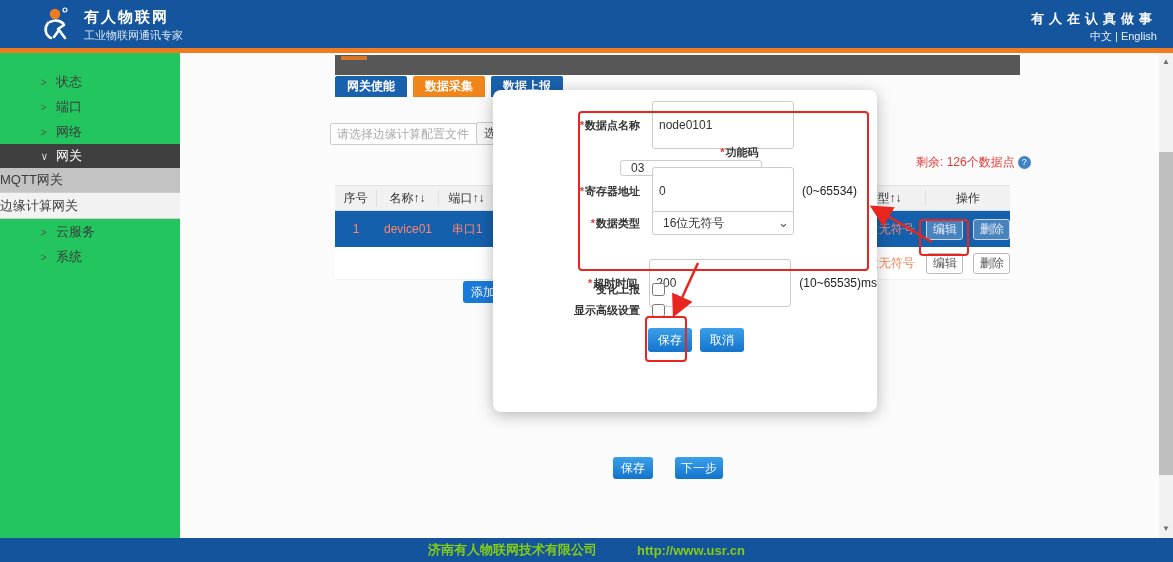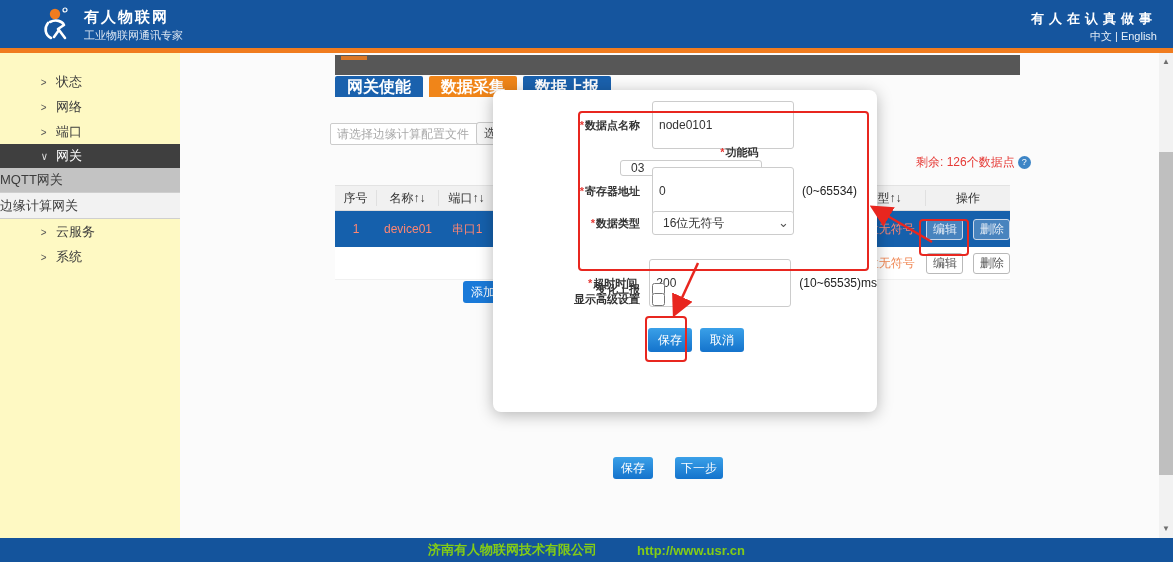--- a/index.html
+++ b/index.html
@@ -9,36 +9,36 @@
   
   .hdr{position:absolute;left:0;top:0;width:1173px;height:48px;background:#15559e;}
   .hdr-logo{position:absolute;left:38px;top:6px;width:38px;height:38px;}
   .hdr-brand{position:absolute;left:84px;top:8px;color:#fff;font-size:15px;font-weight:bold;letter-spacing:2px;font-family:Liberation Serif, serif;}
   .hdr-tag{position:absolute;left:84px;top:28px;color:#dbe6f2;font-size:11px;}
   .hdr-slogan{position:absolute;right:16px;top:10px;color:#fff;font-size:13px;font-weight:bold;letter-spacing:5px;}
   .hdr-lang{position:absolute;right:16px;top:29px;color:#e8f0f8;font-size:11px;cursor:pointer;}
   .orange-bar{position:absolute;left:0;top:48px;width:1173px;height:5px;background:#f07c1f;}
 
   
-  .sidebar{position:absolute;left:0;top:53px;width:204px;height:485px;background:#fef9c3;}
+  .sidebar{position:absolute;left:0;top:53px;width:204px;height:485px;background:#22c55e;}
   .sb-spacer{height:16px;}
   .sb-item{height:25px;line-height:25px;font-size:13px;color:#3c3c3c;cursor:pointer;}
   .sb-arrow{display:inline-block;width:16px;margin-left:40px;font-size:11px;color:#555;transform:scale(.9,1);}
   .sb-item.dark{background:#3f3f3f;color:#fff;height:24px;line-height:24px;}
   .sb-item.dark .sb-arrow{color:#ddd;}
   .sb-item.child{background:#c3c3c3;height:24px;line-height:24px;border-bottom:1px solid #cfcfcf;}
   .sb-item.child.active{background:#f2f2f2;height:25px;line-height:25px;}
 
   
   .content{position:absolute;left:180px;top:53px;width:979px;height:485px;background:#fbfbfb;}
   .darkbar{position:absolute;left:335px;top:55px;width:685px;height:20px;background:#575757;}
   .darkbar .frag{position:absolute;left:6px;top:1px;width:26px;height:4px;background:#f07c1f;opacity:.85;}
 
   .tabs{position:absolute;left:335px;top:76px;display:flex;gap:6px;}
-  .tab{height:21px;line-height:21px;padding:0 12px;font-size:16px;font-weight:bold;color:#fff;background:#1a61ad;border-radius:2px 2px 0 0;cursor:pointer;}
+  .tab{height:21px;line-height:21px;padding:0 12px;font-size:12px;font-weight:bold;color:#fff;background:#1a61ad;border-radius:2px 2px 0 0;cursor:pointer;}
   .tab.active{background:#f08519;}
 
   .file-input{position:absolute;left:330px;top:123px;width:136px;height:20px;border:1px solid #ccc;background:#fff;font-size:12px;color:#333;padding:0 6px;border-radius:2px;}
   .file-input::placeholder{color:#a9a9a9;}
   .choose-btn{position:absolute;left:476px;top:122px;width:52px;height:23px;background:#f7f7f7;border:1px solid #c9c9c9;border-radius:3px;font-size:12px;color:#444;text-align:left;padding:0 0 0 7px;cursor:pointer;}
 
   .remain{position:absolute;left:916px;top:154px;display:flex;align-items:center;gap:3px;font-size:12px;color:#e53935;}
   .help-ic{width:13px;height:13px;border-radius:50%;background:#3d85c6;color:#fff;font-size:9px;line-height:13px;text-align:center;cursor:pointer;}
 
   
@@ -106,22 +106,22 @@
     <div class="hdr-brand">有人物联网</div>
     <div class="hdr-tag">工业物联网通讯专家</div>
     <div class="hdr-slogan">有人在认真做事</div>
     <div class="hdr-lang">中文 | English</div>
   </div>
   <div class="orange-bar"></div>
 
   <div class="sidebar">
     <div class="sb-spacer"></div>
     <div class="sb-item"><span class="sb-arrow">&gt;</span><span>状态</span></div>
+    <div class="sb-item"><span class="sb-arrow">&gt;</span><span>端口</span></div>
     <div class="sb-item"><span class="sb-arrow">&gt;</span><span>网络</span></div>
-    <div class="sb-item"><span class="sb-arrow">&gt;</span><span>端口</span></div>
     <div class="sb-item dark"><span class="sb-arrow">∨</span><span>网关</span></div>
     <div class="sb-item child"><span>MQTT网关</span></div>
     <div class="sb-item child active"><span>边缘计算网关</span></div>
     <div class="sb-item"><span class="sb-arrow">&gt;</span><span>云服务</span></div>
     <div class="sb-item"><span class="sb-arrow">&gt;</span><span>系统</span></div>
   </div>
 
   <div class="content"></div>
   <div class="darkbar">
       <div class="frag"></div>
@@ -202,21 +202,21 @@
     </div>
     <div class="m-row" style="top:153px;margin-top:27px;">
       <div class="m-label"><span class="req">*</span><span>超时时间</span></div>
       <input class="m-input m-ctl" value="200" style="">
       <span class="m-hint">(10~65535)ms</span>
     </div>
     <div class="m-row" style="top:186px;">
       <div class="m-label">变化上报</div>
       <input type="checkbox" class="m-check" style="">
     </div>
-    <div class="m-row" style="top:196px;">
+    <div class="m-row" style="top:207px;">
       <div class="m-label">显示高级设置</div>
       <input type="checkbox" class="m-check" style="">
     </div>
     <div class="m-btns">
       <button class="blue-btn">保存</button>
       <button class="blue-btn">取消</button>
     </div>
   </div>
 
   <button class="pg-save">保存</button>

